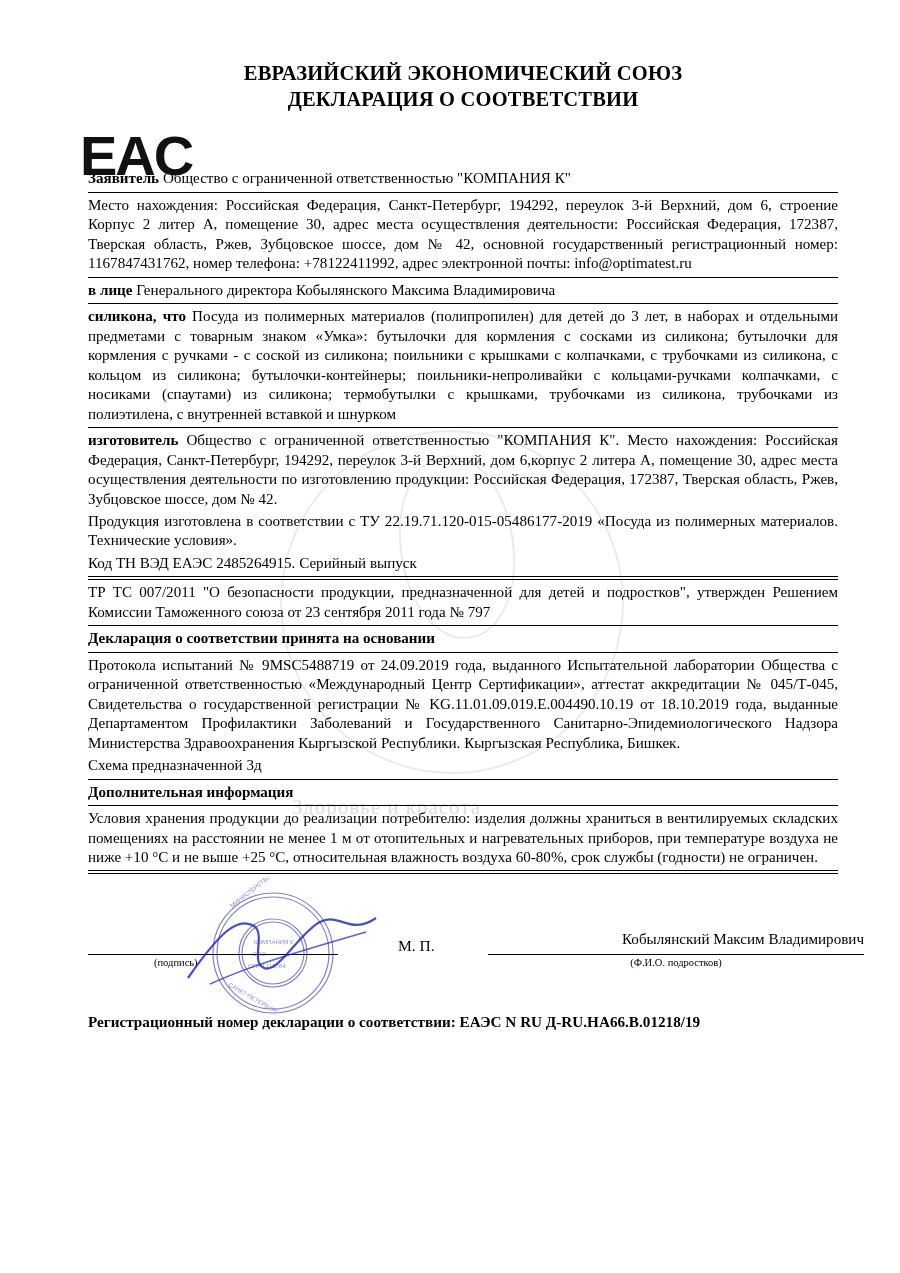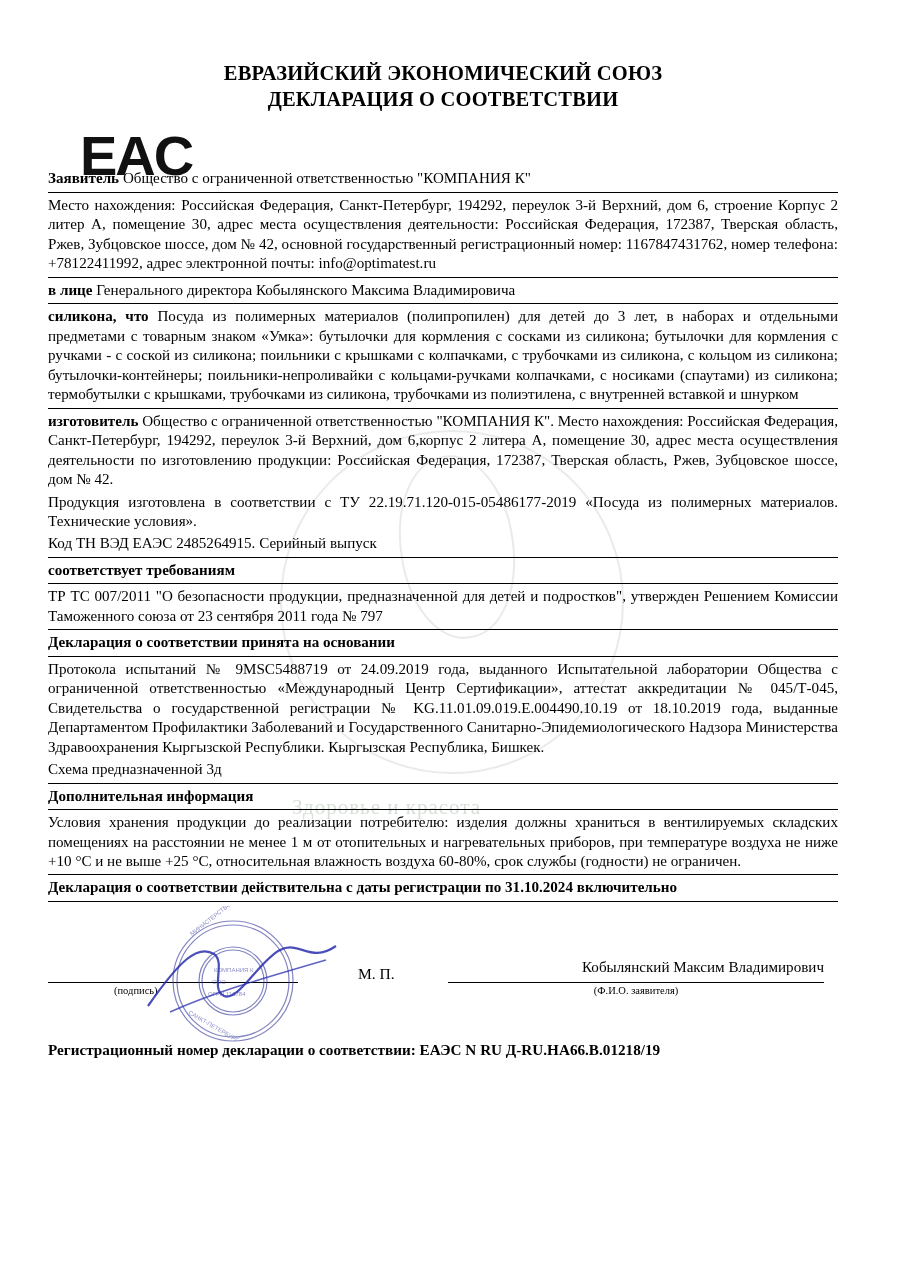--- a/index.html
+++ b/index.html
@@ -51,21 +51,21 @@
     top: 795px;
     font-family: "Liberation Serif", serif;
     font-size: 21px;
     letter-spacing: 1px;
     color: rgba(150,170,150,0.38);
     white-space: nowrap;
   }
   .content {
     position: relative;
     z-index: 2;
-    padding: 60px 62px 0 48px;
+    padding: 60px 62px 0 88px;
   }
   .title {
     text-align: center;
     font-weight: bold;
     font-size: 20.5px;
     line-height: 1.28;
     letter-spacing: 0.2px;
   }
   .eac-wrap {
     position: absolute;
@@ -217,40 +217,38 @@
       <hr class="hr">
 
       <div class="row just">
         <span class="b">изготовитель</span>
         <span>Общество с ограниченной ответственностью "КОМПАНИЯ К". Место нахождения: Российская Федерация, Санкт-Петербург, 194292, переулок 3-й Верхний, дом 6,корпус 2 литера А, помещение 30, адрес места осуществления деятельности по изготовлению продукции: Российская Федерация, 172387, Тверская область, Ржев, Зубцовское шоссе, дом № 42.</span>
       </div>
       <div class="row just">Продукция изготовлена в соответствии с ТУ 22.19.71.120-015-05486177-2019 «Посуда из полимерных материалов. Технические условия».</div>
       <div class="row">Код ТН ВЭД ЕАЭС 2485264915. Серийный выпуск</div>
       <hr class="hr">
 
-      <div class="row b">соответствует требованиям</div>
       <hr class="hr">
 
       <div class="row just">ТР ТС 007/2011 "О безопасности продукции, предназначенной для детей и подростков", утвержден Решением Комиссии Таможенного союза от 23 сентября 2011 года № 797</div>
       <hr class="hr">
 
       <div class="row b">Декларация о соответствии принята на основании</div>
       <hr class="hr">
 
       <div class="row just">Протокола испытаний № 9MSC5488719 от 24.09.2019 года, выданного Испытательной лаборатории Общества с ограниченной ответственностью «Международный Центр Сертификации», аттестат аккредитации № 045/Т-045, Свидетельства о государственной регистрации № KG.11.01.09.019.Е.004490.10.19 от 18.10.2019 года, выданные Департаментом Профилактики Заболеваний и Государственного Санитарно-Эпидемиологического Надзора Министерства Здравоохранения Кыргызской Республики. Кыргызская Республика, Бишкек.</div>
       <div class="row">Схема предназначенной 3д</div>
       <hr class="hr">
 
       <div class="row b">Дополнительная информация</div>
       <hr class="hr">
 
       <div class="row just">Условия хранения продукции до реализации потребителю: изделия должны храниться в вентилируемых складских помещениях на расстоянии не менее 1 м от отопительных и нагревательных приборов, при температуре воздуха не ниже +10 °С и не выше +25 °С, относительная влажность воздуха 60-80%, срок службы (годности) не ограничен.</div>
       <hr class="hr">
 
-      <div class="row b">Декларация о соответствии  действительна с даты регистрации по 31.10.2024 включительно</div>
       <hr class="hr">
 
       <div class="sign-area">
 
         <svg class="stamp" viewBox="0 0 150 150">
           <g fill="none" stroke="#3b3f9e" stroke-width="1.2" opacity="0.75">
             <circle cx="75" cy="75" r="60"></circle>
             <circle cx="75" cy="75" r="56"></circle>
             <circle cx="75" cy="75" r="34"></circle>
             <circle cx="75" cy="75" r="31"></circle>
@@ -267,21 +265,21 @@
         <svg class="scribble" viewBox="0 0 220 110">
           <path d="M8 86 C40 40, 58 24, 74 34 C86 42, 70 70, 84 76 C98 82, 120 40, 140 30 C160 20, 170 44, 196 26" fill="none" stroke="#2a2fae" stroke-width="2.2" opacity="0.85"></path>
           <path d="M30 92 C70 74, 110 62, 186 40" fill="none" stroke="#2a2fae" stroke-width="1.6" opacity="0.75"></path>
         </svg>
 
         <div class="sign-line-left"></div>
         <div class="sign-label-left">(подпись)</div>
         <div class="mp">М. П.</div>
         <div class="sign-name-right">Кобылянский Максим Владимирович</div>
         <div class="sign-line-right"></div>
-        <div class="sign-label-right">(Ф.И.О. заявителя)</div>
+        <div class="sign-label-right">(Ф.И.О. подростков)</div>
       </div>
 
       <div class="footer">
         <div class="b">Регистрационный номер декларации о соответствии: ЕАЭС N RU Д-RU.НА66.В.01218/19</div>
       </div>
 
     </div>
   </div>
 </div>
 

